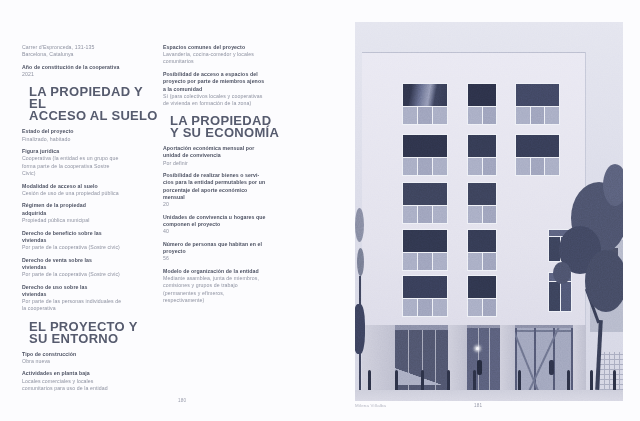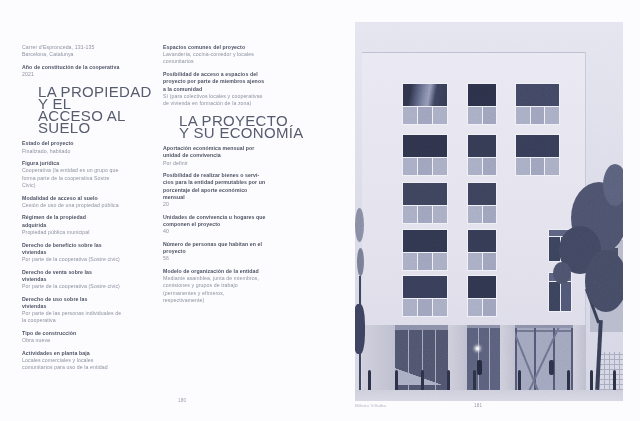--- a/index.html
+++ b/index.html
@@ -19,22 +19,22 @@
   .label{
     font-size:5.2px;line-height:7.2px;font-weight:700;color:#4d5263;
     white-space:pre-line;letter-spacing:.1px;
   }
   .value, .addr{
     font-size:5.2px;line-height:7.2px;font-weight:400;color:#8e92a1;
     white-space:pre-line;letter-spacing:.1px;
   }
   .addr{margin-bottom:5.5px;}
   .section-heading{
-    font-size:15px;line-height:12px;font-weight:400;color:#565b6e;
-    letter-spacing:.3px;white-space:pre-line;margin:8px 0 6px 16px;
+    font-size:13px;line-height:12px;font-weight:700;color:#565b6e;
+    letter-spacing:.3px;white-space:pre-line;margin:8px 0 6px 7px;
   }
   .page-num{
     position:absolute;font-size:4.6px;color:#9a9dac;letter-spacing:.2px;
   }
   .page-num-left{left:178px;top:398px;}
   .page-num-right{left:474px;top:403px;}
   .photo-credit{
     position:absolute;left:355px;top:403px;font-size:4.4px;color:#b3b5c2;letter-spacing:.2px;
   }
   
@@ -133,20 +133,22 @@
         <div class="label">Derecho de venta sobre las
 viviendas</div>
         <div class="value">Por parte de la cooperativa (Sostre civic)</div>
       </div>
       <div class="entry">
         <div class="label">Derecho de uso sobre las
 viviendas</div>
         <div class="value">Por parte de las personas individuales de
 la cooperativa</div>
       </div>
+      <div class="section-heading">EL PROYECTO Y
+SU ENTORNO</div>
       <div class="entry">
         <div class="label">Tipo de construcción</div>
         <div class="value">Obra nueva</div>
       </div>
       <div class="entry">
         <div class="label">Actividades en planta baja</div>
         <div class="value">Locales comerciales y locales
 comunitarios para uso de la entidad</div>
       </div>
     </div>
@@ -156,21 +158,21 @@
         <div class="value">Lavandería, cocina-comedor y locales
 comunitarios</div>
       </div>
       <div class="entry">
         <div class="label">Posibilidad de acceso a espacios del
 proyecto por parte de miembros ajenos
 a la comunidad</div>
         <div class="value">Sí (para colectivos locales y cooperativas
 de vivienda en formación de la zona)</div>
       </div>
-      <div class="section-heading">LA PROYECTO
+      <div class="section-heading">LA PROPIEDAD
 Y SU ECONOMÍA</div>
       <div class="entry">
         <div class="label">Aportación económica mensual por
 unidad de convivencia</div>
         <div class="value">Por definir</div>
       </div>
       <div class="entry">
         <div class="label">Posibilidad de realizar bienes o servi-
 cios para la entidad permutables por un
 porcentaje del aporte económico

